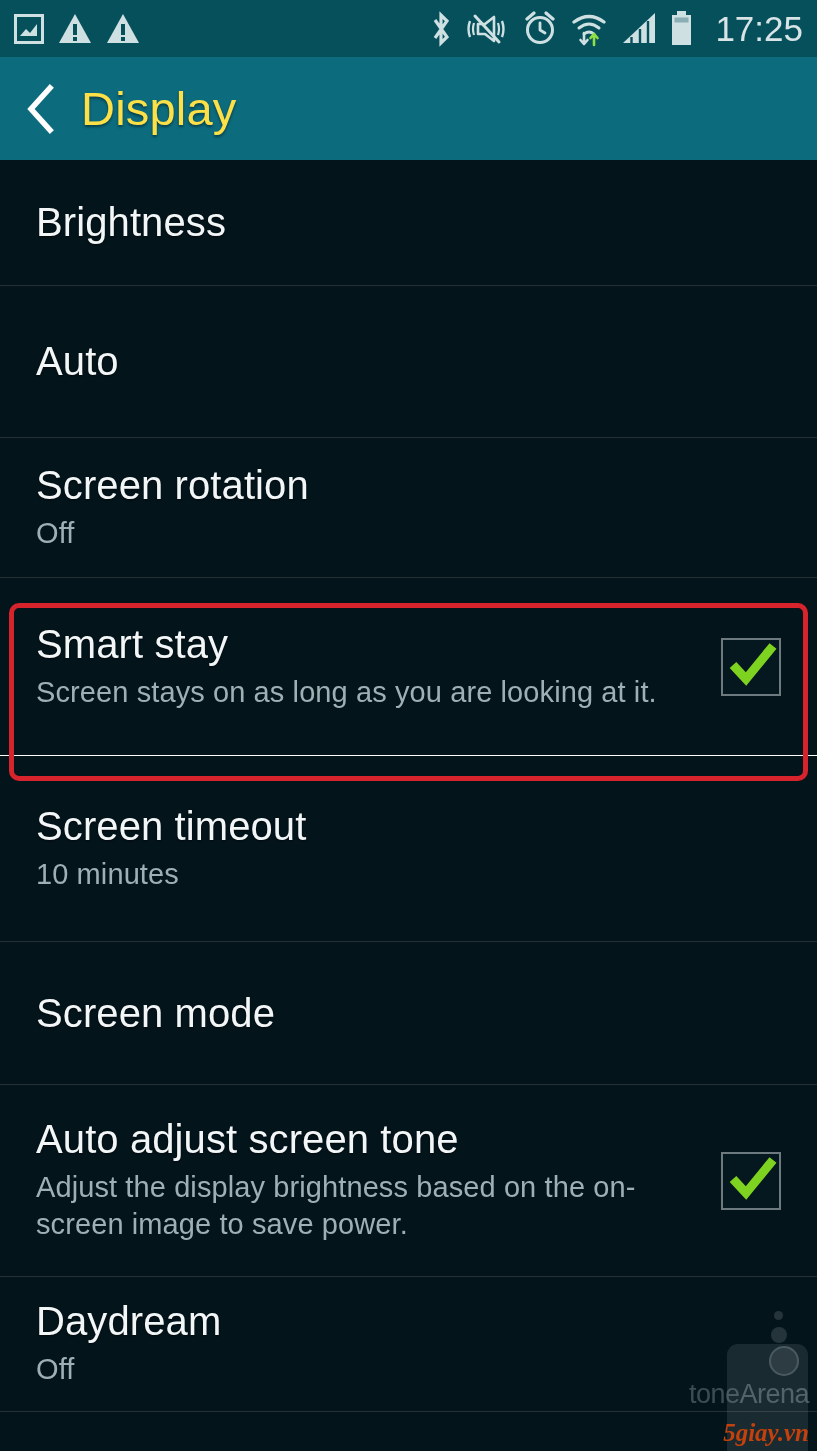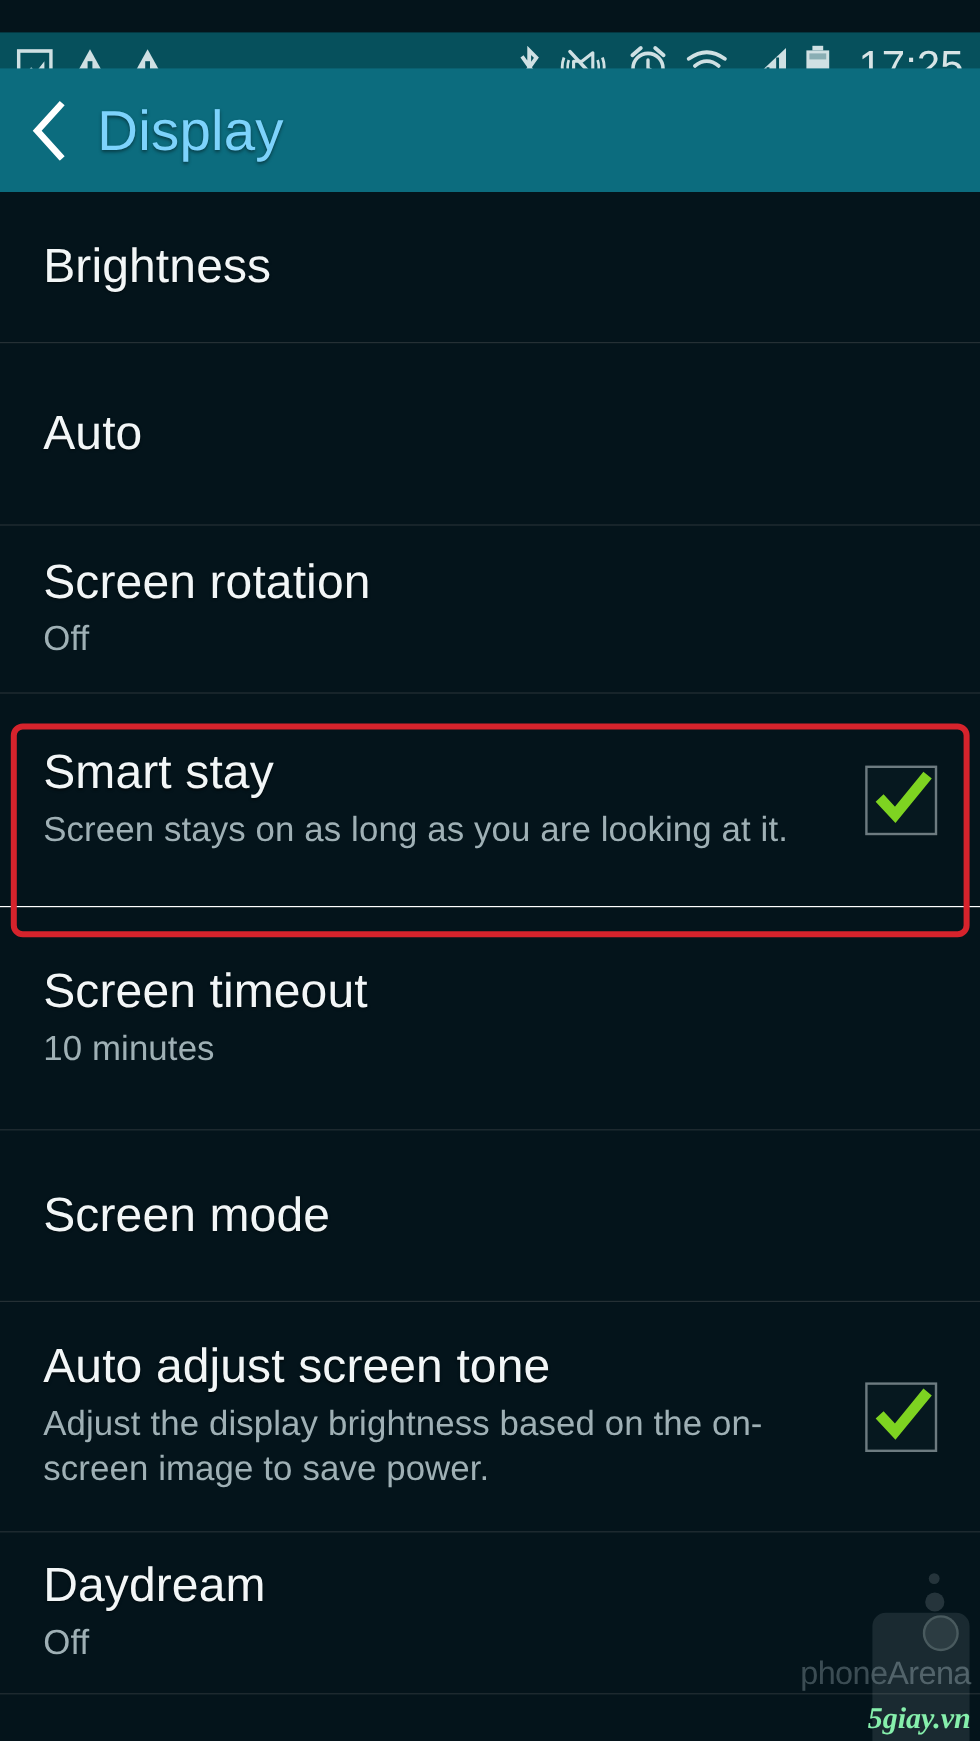--- a/index.html
+++ b/index.html
@@ -17,42 +17,41 @@
     overflow:hidden;
   }
 
   
   .statusbar {
     position:absolute; top:0; left:0;
     width:817px; height:57px;
     background:#06505c;
     display:flex; align-items:center;
     padding:0 14px;
-    margin-top:27px;
   }
   .sb-left { display:flex; align-items:center; gap:14px; }
   .sb-right { display:flex; align-items:center; gap:13px; margin-left:auto; }
   .sb-icon { display:block; }
   .sb-time {
     color:#d8e4e6; font-size:35px; font-weight:400;
     letter-spacing:0px; line-height:1; margin-left:9px;
     font-family:"Liberation Sans", sans-serif;
   }
 
   
   .actionbar {
     position:absolute; top:57px; left:0;
     width:817px; height:103px;
     background:#0c6c7e;
     display:flex; align-items:center;
     padding-left:24px;
   }
   .back-chevron { width:34px; height:50px; flex:0 0 auto; }
   .ab-title {
-    color:#7dd3fc; font-size:47px; font-weight:400;
+    color:#fde047; font-size:47px; font-weight:400;
     margin-left:23px; letter-spacing:0.2px;
     text-shadow:0 2px 3px rgba(0,0,0,0.45);
   }
   .ab-shadow {
     position:absolute; top:160px; left:0;
     width:817px; height:4px;
     background:linear-gradient(to bottom, rgba(0,0,0,0.55), rgba(0,0,0,0));
     pointer-events:none;
   }
 
@@ -133,21 +132,21 @@
   .wm-text {
     position:absolute; right:8px; top:73px;
     font-size:27px; font-weight:400;
     color:rgba(190,210,216,0.30);
     letter-spacing:-0.5px; white-space:nowrap;
   }
   .wm-text b { font-weight:400; color:rgba(190,210,216,0.34); }
   .wm-5giay {
     position:absolute; right:8px; bottom:4px;
     font-size:25px; font-style:italic; font-weight:700;
-    color:#86efac; white-space:nowrap;
+    color:#c2410c; white-space:nowrap;
     font-family:"Liberation Serif", serif;
   }
 </style>
 </head>
 <body>
 
 <div id="screen">
 
   <div class="statusbar">
     <div class="sb-left">
@@ -291,17 +290,17 @@
     <div class="tail"></div>
   </div>
 
   <div class="highlight"></div>
 
   <div class="wm">
     <div class="wm-dot1"></div>
     <div class="wm-dot2"></div>
     <div class="wm-dot3"></div>
     <div class="wm-phone"></div>
-    <div class="wm-text"><span>phone</span><b>Arena</b></div>
+    <div class="wm-text"><span>tone</span><b>Arena</b></div>
     <div class="wm-5giay">5giay.vn</div>
   </div>
 
 </div>
 
 </body></html>

